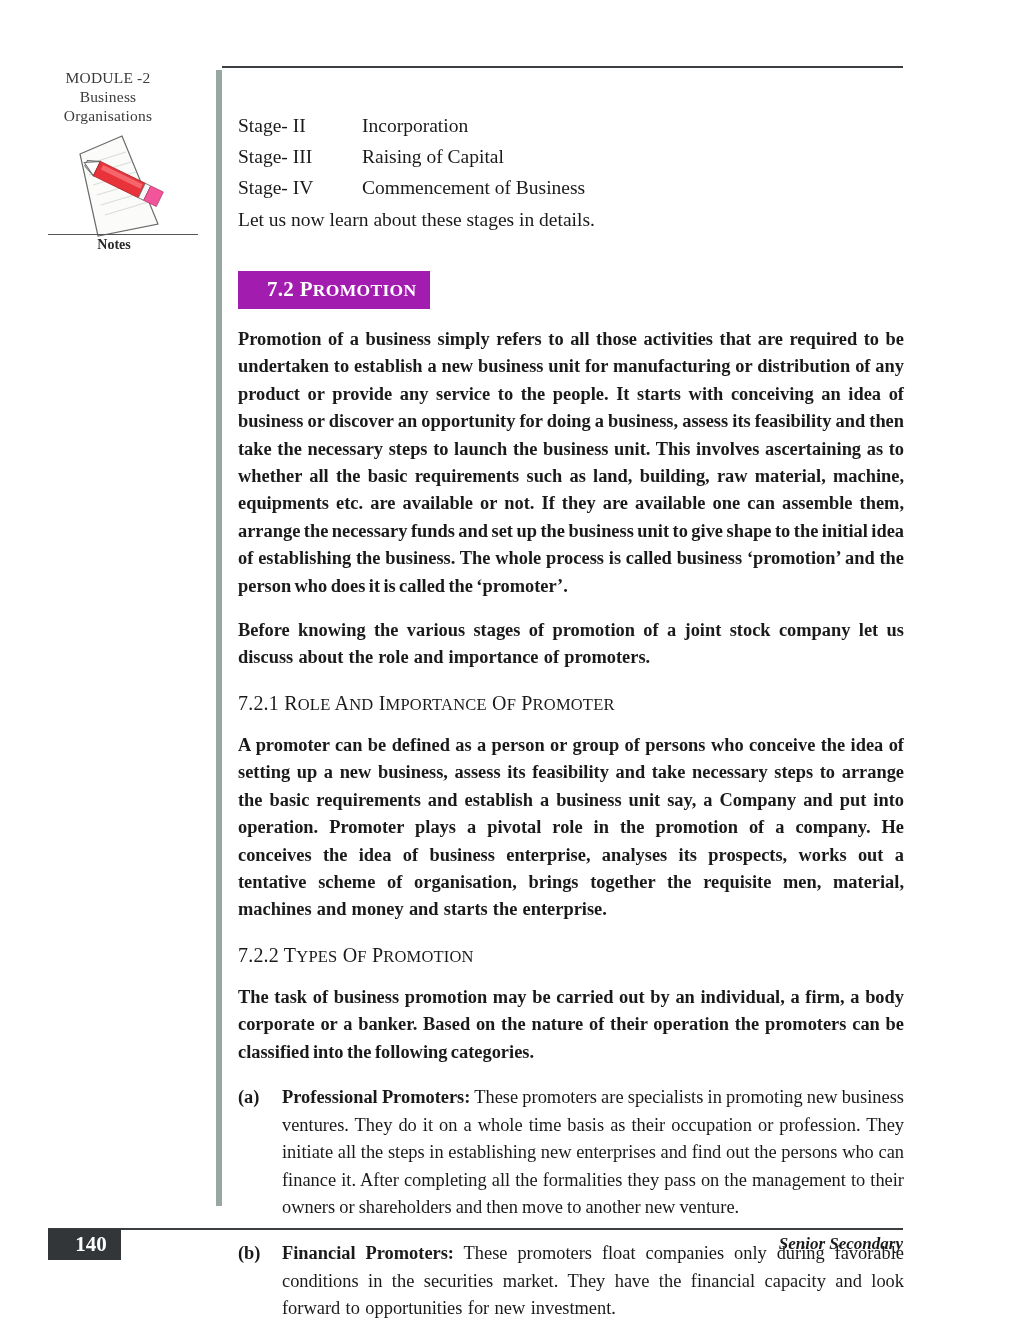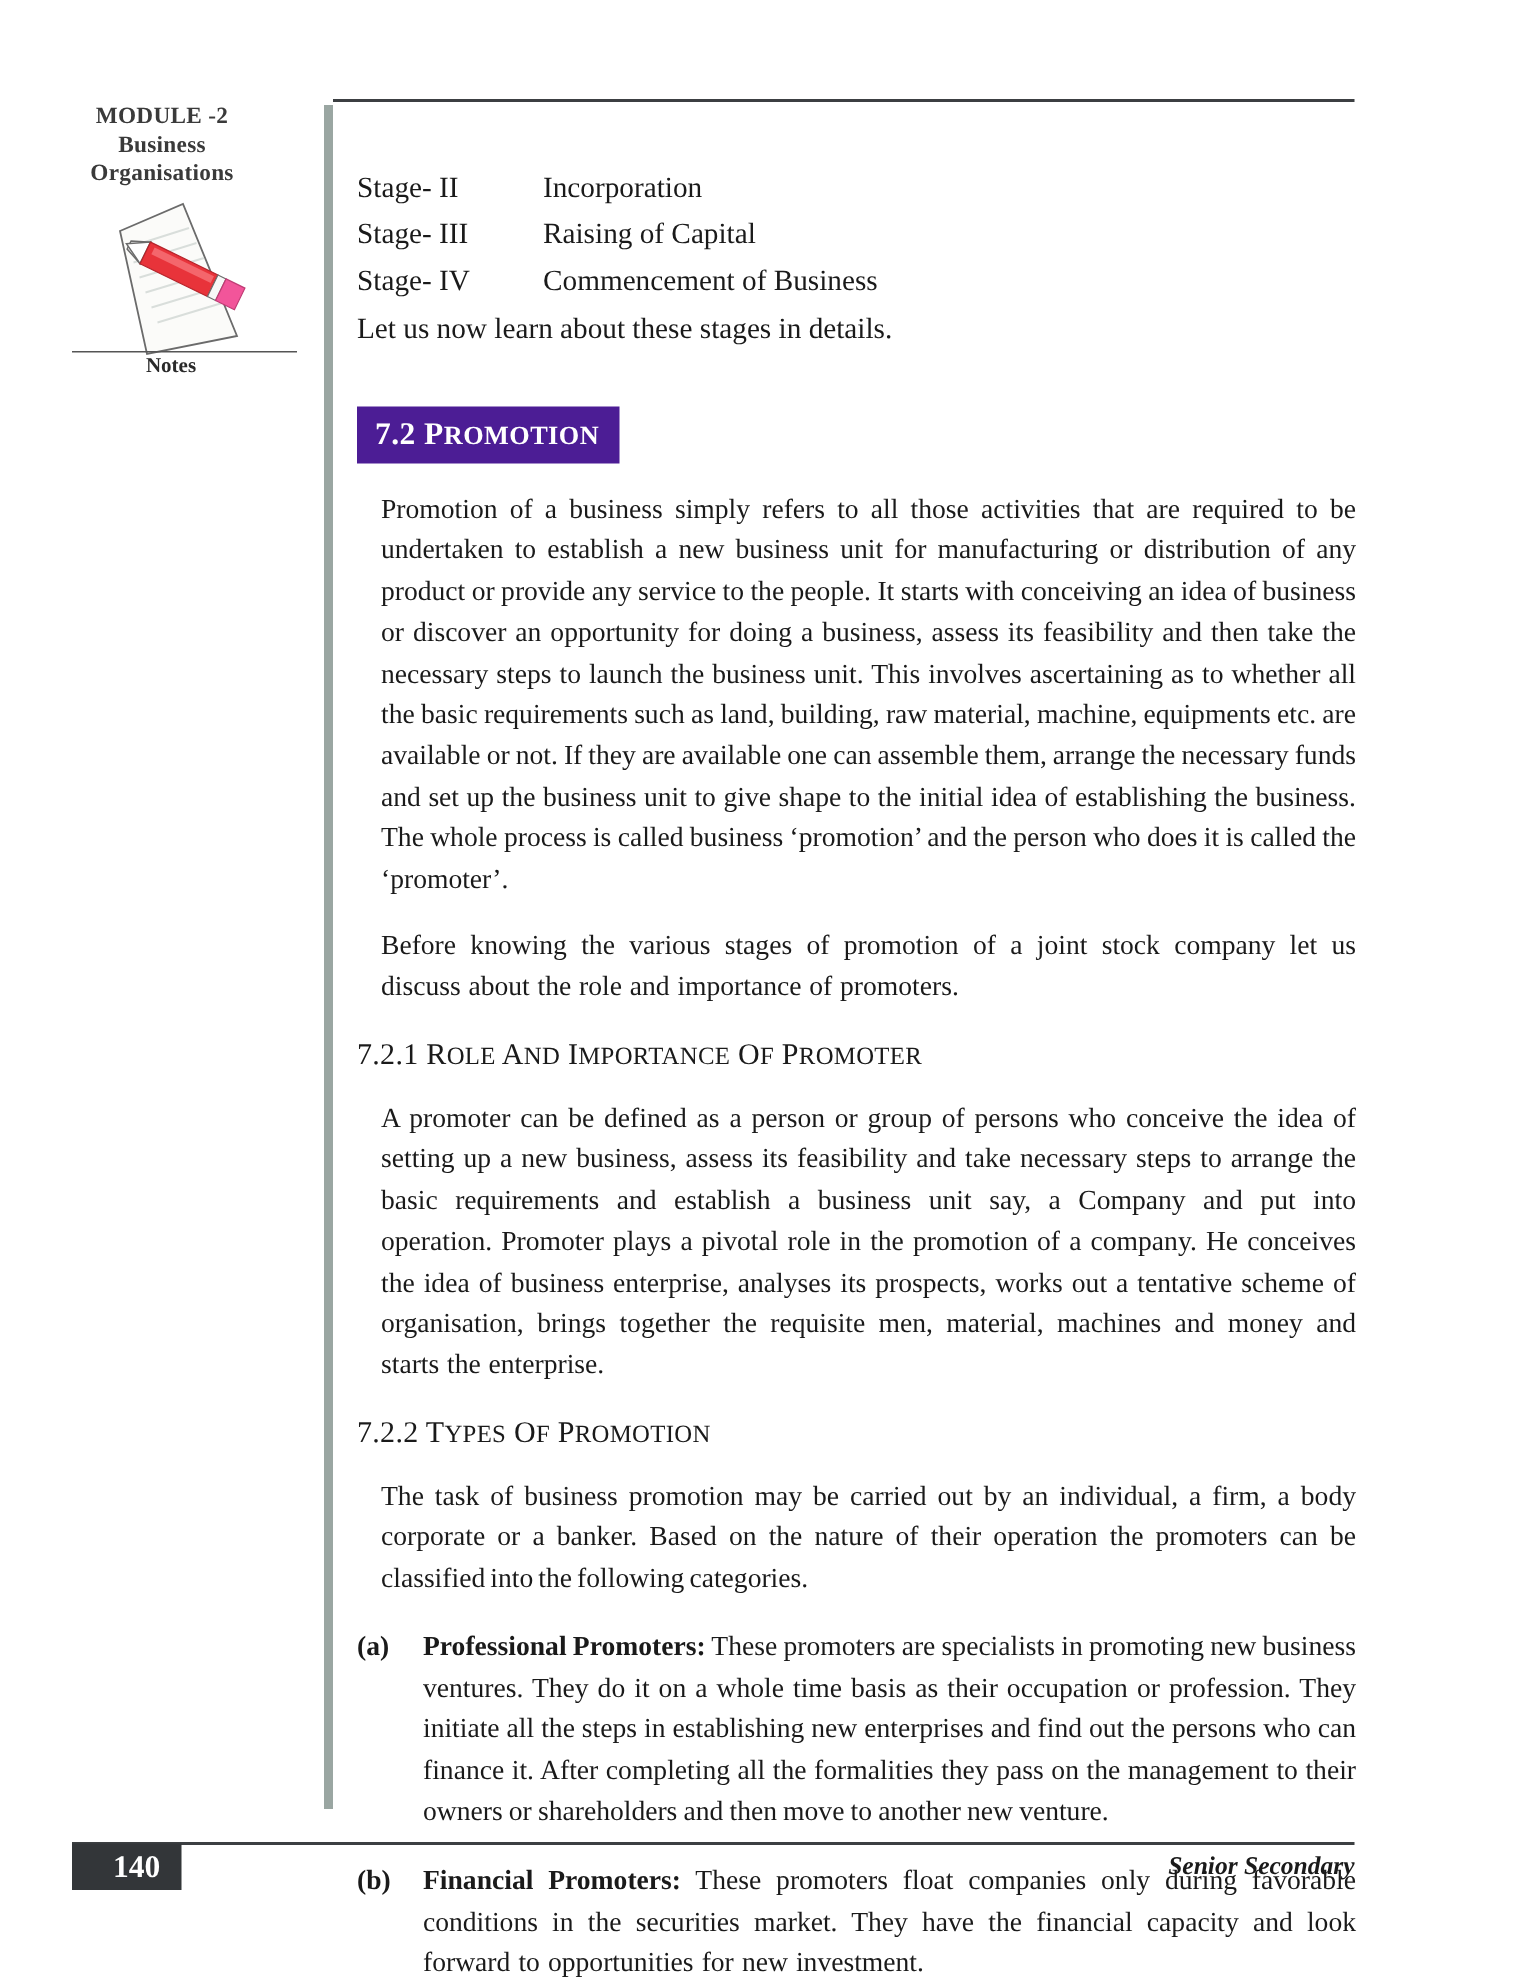--- a/index.html
+++ b/index.html
@@ -19,21 +19,21 @@
   
   #sidebar {
     position: absolute;
     left: 0;
     top: 60px;
     width: 216px;
     height: 1150px;
   }
   .module-head {
     text-align: center;
-    font-weight: bold;
+    font-weight: normal;
     font-size: 15.5px;
     line-height: 19px;
     color: #3a3a3a;
     letter-spacing: 0.2px;
     padding-top: 8px;
   }
   .module-head div { white-space: nowrap; }
 
   
   .notes-icon {
@@ -102,46 +102,47 @@
   }
   .stage-note {
     font-size: 19.5px;
     line-height: 31px;
     margin-top: 1px;
   }
 
   
   .sec-head {
     display: inline-block;
-    background: #4c1d95;
+    background: #a21caf;
     color: #ffffff;
     font-weight: bold;
     font-size: 21px;
-    padding: 6px 14px 7px 12px;
+    padding: 6px 14px 7px 29px;
     margin-top: 36px;
     letter-spacing: 0.3px;
   }
   .sec-head .sc { font-size: 17.5px; }
 
   .sub-head {
     font-weight: normal;
     font-size: 20px;
     color: #1a1a1a;
     margin-top: 20px;
     margin-bottom: 0;
     letter-spacing: 0.2px;
   }
   .sub-head .sc { font-size: 16.5px; }
 
   p.body {
     font-size: 18.4px;
     line-height: 27.4px;
     text-align: justify;
-    margin: 17px 0 0 16px;
+    margin: 17px 0 0 0;
     word-spacing: -0.4px;
+    font-weight: bold;
   }
   p.body.tight { word-spacing: -1.2px; }
   p.body.loose { word-spacing: 0.6px; }
 
   
   .item {
     position: relative;
     margin-top: 18px;
     padding-left: 44px;
     font-size: 18.4px;

